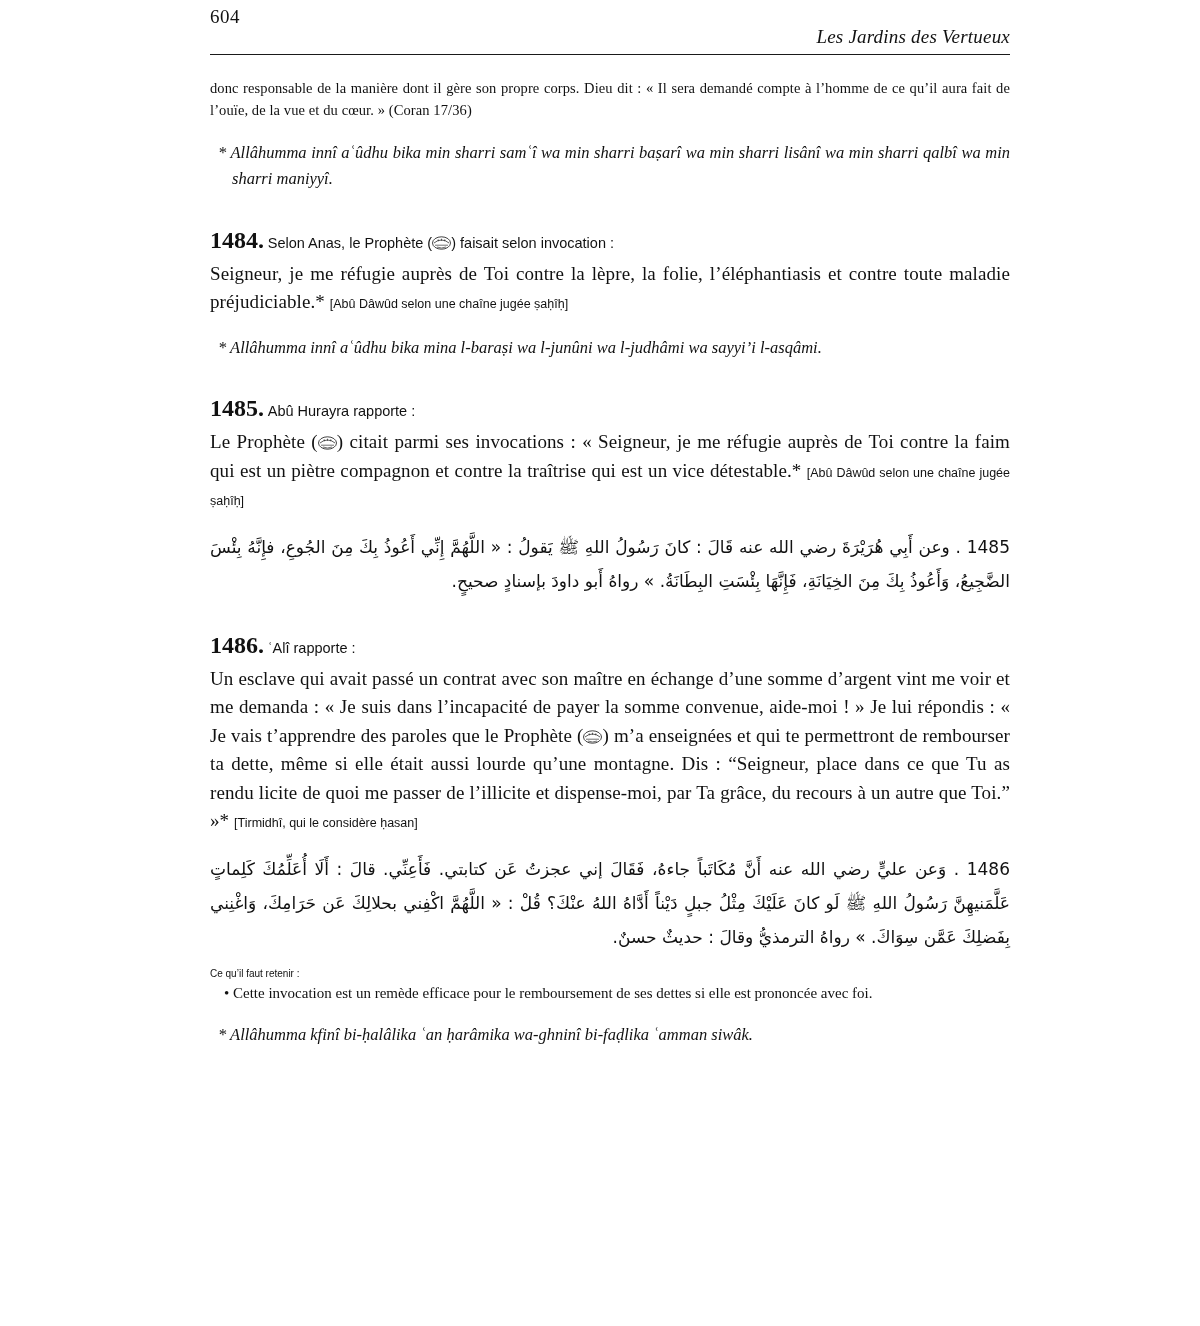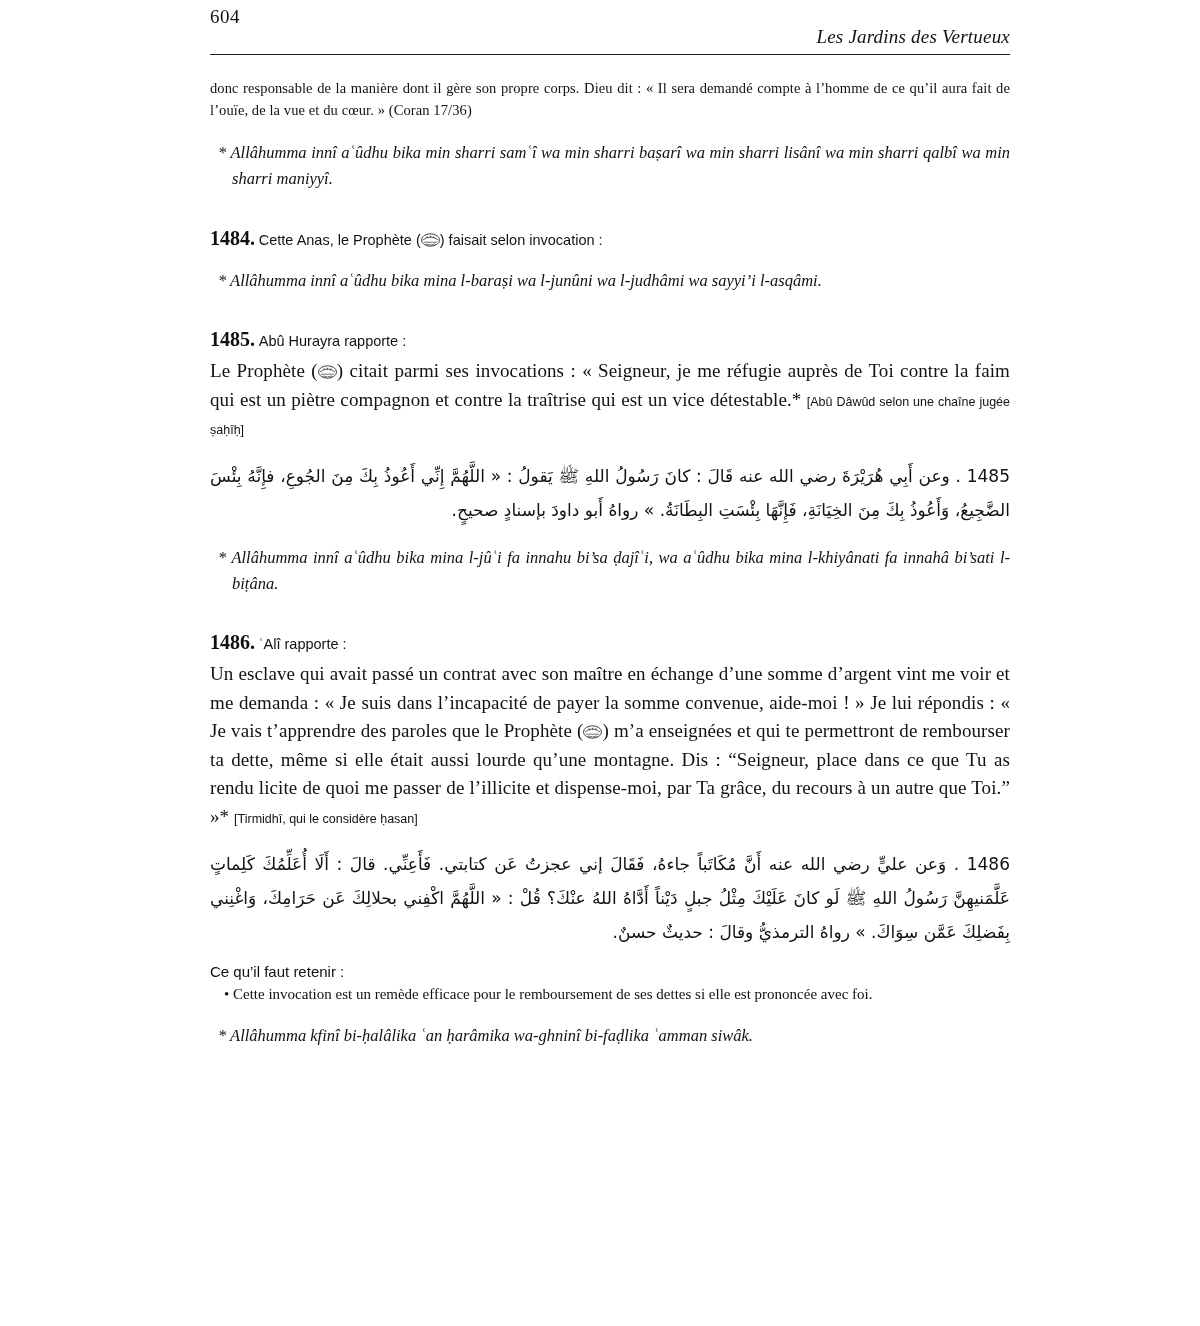--- a/index.html
+++ b/index.html
@@ -75,21 +75,21 @@
     text-indent: -14px;
     text-align: justify;
   }
 
   .num-line {
     margin-top: 34px;
     font-size: 15px;
   }
   .num-line .num {
     font-weight: bold;
-    font-size: 20px;
+    font-size: 24px;
     font-family: "Liberation Serif", serif;
   }
   .num-line .narr {
     font-family: "Liberation Sans", sans-serif;
     font-size: 14.5px;
   }
   .seal {
     display: inline-block;
     width: 19px;
     height: 14px;
@@ -114,21 +114,21 @@
     direction: rtl;
     text-align: justify;
     font-family: "DejaVu Sans", sans-serif;
     font-size: 17px;
     line-height: 2.0;
     margin-top: 16px;
     unicode-bidi: embed;
   }
   .retain-title {
     font-family: "Liberation Sans", sans-serif;
-    font-size: 15px;
+    font-size: 10px;
     margin-top: 14px;
   }
   .bullet-line {
     font-size: 15px;
     margin-top: 4px;
     padding-left: 14px;
     line-height: 1.4;
   }
   .bullet-line .dot {
     display: inline-block;
@@ -147,48 +147,51 @@
       <div class="booktitle">Les Jardins des Vertueux</div>
     </div>
     <div class="rule"></div>
 
     <div class="intro">donc responsable de la manière dont il gère son propre corps. Dieu dit : « Il sera demandé compte à l’homme de ce qu’il aura fait de l’ouïe, de la vue et du cœur. » (Coran 17/36)</div>
     <div class="translit">* Allâhumma innî aʿûdhu bika min sharri samʿî wa min sharri baṣarî wa min sharri lisânî wa min sharri qalbî wa min sharri maniyyî.</div>
 
     <div class="blk">
       <div class="num-line">
         <span class="num">1484.</span>
-        <span class="narr">Cette Anas, le Prophète (</span><span class="seal"><svg width="19" height="14" viewBox="0 0 19 14">
+        <span class="narr">Selon Anas, le Prophète (</span><span class="seal"><svg width="19" height="14" viewBox="0 0 19 14">
               <ellipse cx="9.5" cy="7" rx="9" ry="6.2" fill="none" stroke="#111" stroke-width="0.8"></ellipse>
               <path d="M2 7 q3.5 -3 7.5 -3 t7.5 3" fill="none" stroke="#111" stroke-width="0.7"></path>
               <path d="M3 9.2 h13" stroke="#111" stroke-width="0.6"></path>
               <path d="M5 11 q4.5 2 9 0" fill="none" stroke="#111" stroke-width="0.6"></path>
               <path d="M6.2 5.3 v-2 M9.5 4.9 v-2.2 M12.8 5.3 v-2" stroke="#111" stroke-width="0.6"></path>
             </svg></span><span class="narr">) faisait selon invocation :</span>
+      </div>
+      <div class="body-text">
+        <span>Seigneur, je me réfugie auprès de Toi contre la lèpre, la folie, l’éléphantiasis et contre toute maladie préjudiciable.*</span>
+        <span class="src">[Abû Dâwûd selon une chaîne jugée ṣaḥîḥ]</span>
       </div>
       <div class="translit">* Allâhumma innî aʿûdhu bika mina l-baraṣi wa l-junûni wa l-judhâmi wa sayyi’i l-asqâmi.</div>
     </div>
 
     <div class="blk">
       <div class="num-line">
         <span class="num">1485.</span>
         <span class="narr">Abû Hurayra rapporte :</span>
       </div>
       <div class="body-text">
         <span>Le Prophète (</span><span class="seal"><svg width="19" height="14" viewBox="0 0 19 14">
               <ellipse cx="9.5" cy="7" rx="9" ry="6.2" fill="none" stroke="#111" stroke-width="0.8"></ellipse>
               <path d="M2 7 q3.5 -3 7.5 -3 t7.5 3" fill="none" stroke="#111" stroke-width="0.7"></path>
               <path d="M3 9.2 h13" stroke="#111" stroke-width="0.6"></path>
               <path d="M5 11 q4.5 2 9 0" fill="none" stroke="#111" stroke-width="0.6"></path>
               <path d="M6.2 5.3 v-2 M9.5 4.9 v-2.2 M12.8 5.3 v-2" stroke="#111" stroke-width="0.6"></path>
             </svg></span><span>) citait parmi ses invocations : « Seigneur, je me réfugie auprès de Toi contre la faim qui est un piètre compagnon et contre la traîtrise qui est un vice détestable.*</span>
         <span class="src">[Abû Dâwûd selon une chaîne jugée ṣaḥîḥ]</span>
       </div>
       <div class="arabic">1485 . وعن أَبِي هُرَيْرَةَ رضي الله عنه قَالَ : كانَ رَسُولُ اللهِ ﷺ يَقولُ : « اللَّهُمَّ إِنِّي أَعُوذُ بِكَ مِنَ الجُوعِ، فإِنَّهُ بِئْسَ الضَّجِيعُ، وَأَعُوذُ بِكَ مِنَ الخِيَانَةِ، فَإِنَّهَا بِئْسَتِ البِطَانَةُ. » رواهُ أَبو داودَ بإسنادٍ صحيحٍ.</div>
-      <div class="translit">* Allâhumma innî aʿûdhu bika mina l-jûʿi fa innahu bi’sa ḍajîʿi, wa aʿûdhu bika mina l-khiyânati fa innahâ bi’sati l-biṭâna.</div>
     </div>
 
     <div class="blk">
       <div class="num-line">
         <span class="num">1486.</span>
         <span class="narr">ʿAlî rapporte :</span>
       </div>
       <div class="body-text">
         <span>Un esclave qui avait passé un contrat avec son maître en échange d’une somme d’argent vint me voir et me demanda : « Je suis dans l’incapacité de payer la somme convenue, aide-moi ! » Je lui répondis : « Je vais t’apprendre des paroles que le Prophète (</span><span class="seal"><svg width="19" height="14" viewBox="0 0 19 14">
               <ellipse cx="9.5" cy="7" rx="9" ry="6.2" fill="none" stroke="#111" stroke-width="0.8"></ellipse>

